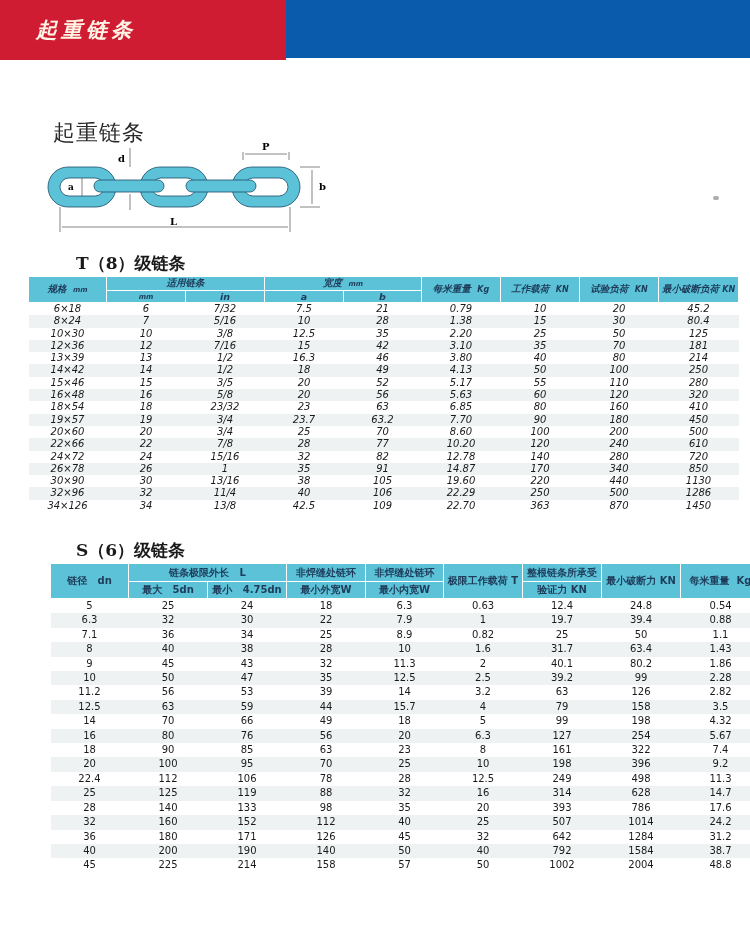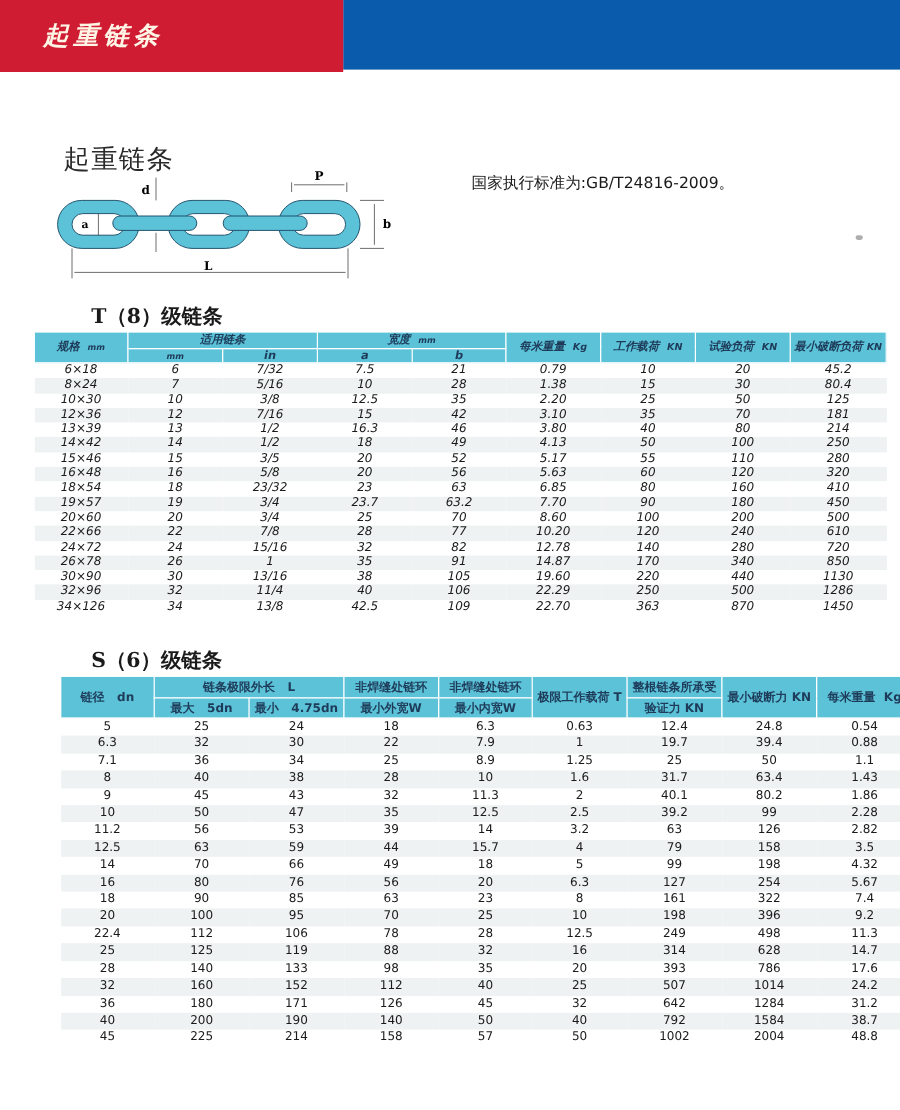--- a/index.html
+++ b/index.html
@@ -64,21 +64,20 @@
     <line x1="22" y1="87" x2="248" y2="87"></line>
   </g>
   <text x="78" y="22" font-size="10" font-weight="bold" font-family="DejaVu Serif, serif">d</text>
   <text x="28" y="50" font-size="9" font-weight="bold" font-family="DejaVu Serif, serif">a</text>
   <text x="222" y="10" font-size="10" font-weight="bold" font-family="DejaVu Serif, serif">P</text>
   <text x="279" y="50" font-size="10" font-weight="bold" font-family="DejaVu Serif, serif">b</text>
   <text x="130" y="85" font-size="10" font-weight="bold" font-family="DejaVu Serif, serif">L</text>
 </svg>
 
 <div class="desc">
-  <div>国家执行标准为:GB/T24816-2009。</div>
 </div>
 <div class="dot"></div>
 
 <div class="tbl-title" style="left:40px; top:252px;">T（8）级链条</div>
 
 <table id="t8">
   <colgroup>
     <col style="width:78px">
       <col style="width:79px">
       <col style="width:79px">
@@ -352,21 +351,21 @@
         <td>19.7</td>
         <td>39.4</td>
         <td>0.88</td>
       </tr>
       <tr>
         <td>7.1</td>
         <td>36</td>
         <td>34</td>
         <td>25</td>
         <td>8.9</td>
-        <td>1.25</td>
+        <td>0.82</td>
         <td>25</td>
         <td>50</td>
         <td>1.1</td>
       </tr>
       <tr>
         <td>8</td>
         <td>40</td>
         <td>38</td>
         <td>28</td>
         <td>10</td>

